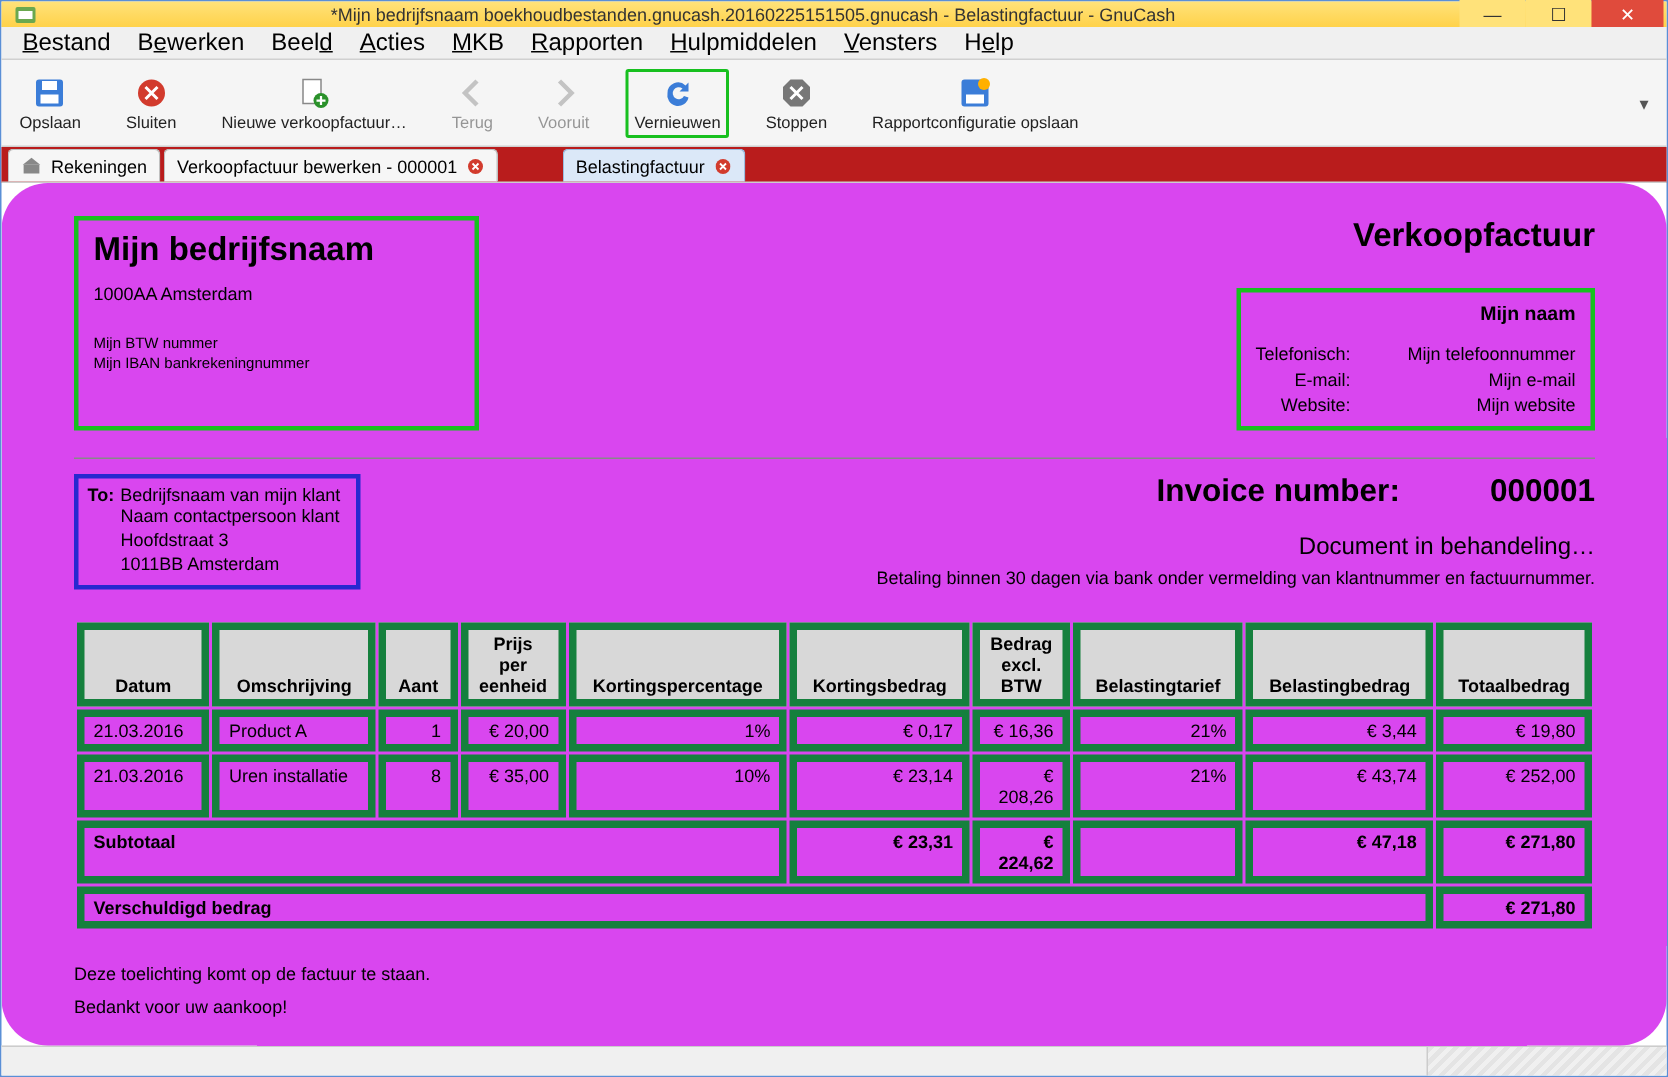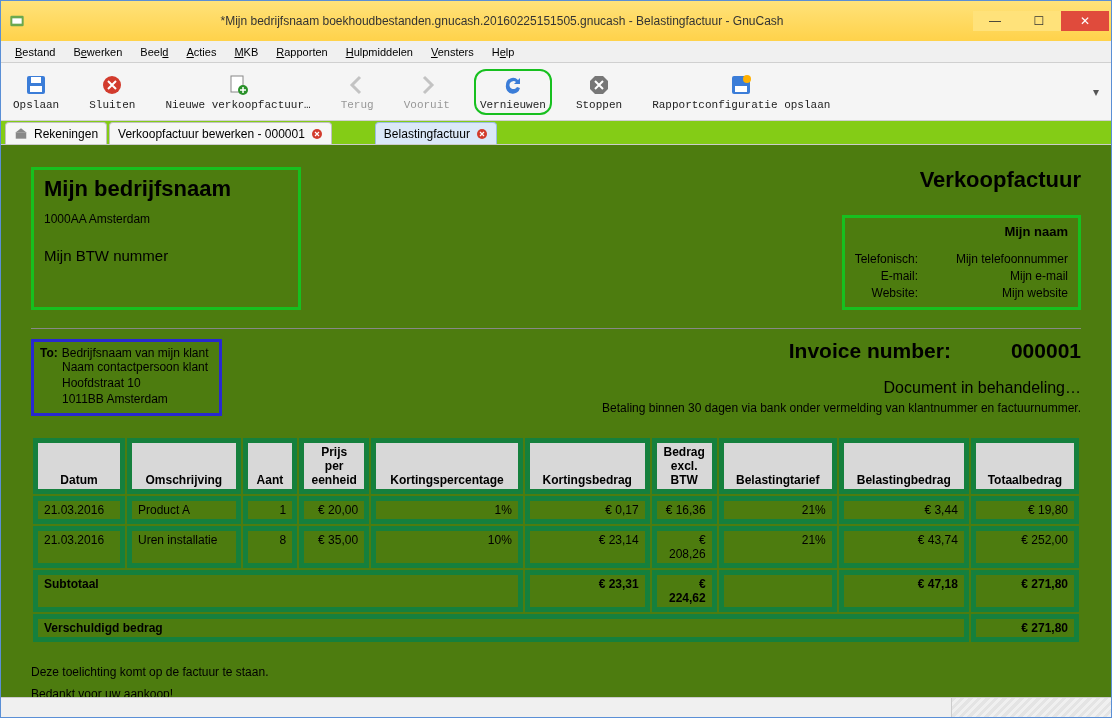--- a/index.html
+++ b/index.html
@@ -1,43 +1,43 @@
 <!DOCTYPE html>
 <html><head>
 <meta charset="utf-8">
 <style>
 * { box-sizing: border-box; margin: 0; padding: 0; }
 body { font-family: "Segoe UI", Tahoma, sans-serif; font-size: 12px; background: #f0f0f0; width: 1112px; height: 718px; overflow: hidden; }
 .window { width: 1112px; height: 718px; background: #fff; border: 1px solid #5a8fd6; display: flex; flex-direction: column; }
-.titlebar { height: 40px; background: linear-gradient(#ffe27a, #ffd24a); display: flex; align-items: center; padding: 0 2px 0 8px; color: #333; }
+.titlebar { height: 17px; background: linear-gradient(#ffe27a, #ffd24a); display: flex; align-items: center; padding: 0 2px 0 8px; color: #333; }
 .titlebar-icon { width: 16px; height: 16px; margin-right: 6px; }
 .titlebar-text { flex: 1; text-align: center; font-size: 12px; }
 .titlebar-controls { display: flex; gap: 0; }
 .titlebar-btn { width: 44px; height: 20px; background: #ffe27a; border: none; display: flex; align-items: center; justify-content: center; font-size: 12px; color: #333; cursor: pointer; }
 .titlebar-btn.close { background: #e04b3c; color: #fff; width: 48px; }
 .menubar { height: 22px; background: #f0f0f0; display: flex; align-items: center; padding: 0 6px; gap: 2px; border-bottom: 1px solid #d0d0d0; }
-.menu-item { padding: 2px 8px; cursor: pointer; font-size: 11px; }
+.menu-item { padding: 2px 8px; cursor: pointer; font-size: 16px; }
 .menu-item u { text-decoration: underline; }
 .toolbar { height: 58px; background: #f5f5f5; display: flex; align-items: center; padding: 0 6px; border-bottom: 1px solid #d0d0d0; gap: 18px; }
-.tool-btn { display: flex; flex-direction: column; align-items: center; gap: 2px; cursor: pointer; padding: 4px 6px; font-family: Liberation Mono, monospace; }
+.tool-btn { display: flex; flex-direction: column; align-items: center; gap: 2px; cursor: pointer; padding: 4px 6px; }
 .tool-btn.disabled { opacity: 0.45; }
-.tool-btn.highlighted { border: 2px solid #17c01f; border-radius: 12px; padding: 2px 4px; }
+.tool-btn.highlighted { border: 2px solid #17c01f; border-radius: 2px; padding: 2px 4px; }
 .tool-icon { width: 24px; height: 24px; }
 .tool-label { font-size: 11px; color: #222; white-space: nowrap; }
 .tool-overflow { margin-left: auto; padding: 0 6px; font-size: 12px; color: #555; }
-.tabstrip { height: 24px; background: #84cc16; display: flex; align-items: flex-end; padding: 0 4px; gap: 2px; border-bottom: 1px solid #ccc; }
+.tabstrip { height: 24px; background: #b91c1c; display: flex; align-items: flex-end; padding: 0 4px; gap: 2px; border-bottom: 1px solid #ccc; }
 .tab { height: 22px; background: #f6f6f6; border: 1px solid #c0c0c0; border-bottom: none; padding: 2px 8px; display: flex; align-items: center; gap: 6px; font-size: 12px; cursor: pointer; border-radius: 4px 4px 0 0; }
 .tab.active { background: #dbe8f8; border-color: #9bbde0; margin-left: 41px; }
 .tab-close { width: 12px; height: 12px; display:flex;align-items:center;justify-content:center; }
-.content { flex: 1; overflow: auto; background: #4d7c0f; padding: 22px 30px; position: relative; }
+.content { flex: 1; overflow: auto; background: #d946ef; padding: 22px 48px; position: relative; border-radius: 31px; }
 .invoice-header { display: flex; justify-content: space-between; margin-bottom: 18px; }
 .company-block { border: 3px solid #17c01f; padding: 6px 10px 8px 10px; width: 270px; }
 .company-name { font-size: 22px; font-weight: bold; }
 .company-addr { margin-top: 10px; font-size: 12px; line-height: 1.3; }
-.company-vat { margin-top: 18px; font-size: 15px; line-height: 1.3; }
+.company-vat { margin-top: 18px; font-size: 10px; line-height: 1.3; }
 .right-block { text-align: right; }
 .invoice-type { font-size: 22px; font-weight: bold; margin-bottom: 22px; }
 .contact-box { border: 3px solid #17c01f; padding: 6px 10px; display: inline-block; text-align: right; }
 .contact-row { display: flex; justify-content: flex-end; gap: 10px; font-size: 12px; line-height: 1.4; }
 .contact-label { text-align: left; }
 .contact-val { min-width: 140px; text-align: right; }
 .contact-name { font-weight: bold; font-size: 13px; margin-bottom: 12px; }
 hr.div { border: none; border-top: 1px solid #888; margin: 8px 0 10px; }
 .mid-row { display: flex; justify-content: space-between; align-items: flex-start; margin-bottom: 20px; }
 .to-block { border: 3px solid #2828d0; padding: 4px 10px 6px 6px; font-size: 12px; }
@@ -177,20 +177,21 @@
 
   <div class="content">
     <div class="invoice-header">
       <div class="company-block">
         <div class="company-name">Mijn bedrijfsnaam</div>
         <div class="company-addr">
           <div>1000AA Amsterdam</div>
         </div>
         <div class="company-vat">
           <div>Mijn BTW nummer</div>
+          <div>Mijn IBAN bankrekeningnummer</div>
         </div>
       </div>
       <div class="right-block">
         <div class="invoice-type">Verkoopfactuur</div>
         <div class="contact-box">
           <div class="contact-name">Mijn naam</div>
           <div class="contact-row">
               <span class="contact-label">Telefonisch:</span>
               <span class="contact-val">Mijn telefoonnummer</span>
             </div>
@@ -206,21 +207,21 @@
       </div>
     </div>
 
     <hr class="div">
 
     <div class="mid-row">
       <div class="to-block">
         <div><b>To:</b><span>Bedrijfsnaam van mijn klant</span></div>
         <div class="to-lines">
           <div>Naam contactpersoon klant</div>
-          <div>Hoofdstraat 10</div>
+          <div>Hoofdstraat 3</div>
           <div>1011BB Amsterdam</div>
         </div>
       </div>
       <div class="invoice-num-block">
         <div class="invoice-num-line">
           <span>Invoice number:</span>
           <span>000001</span>
         </div>
         <div class="doc-status">Document in behandeling…</div>
         <div class="payment-note">Betaling binnen 30 dagen via bank onder vermelding van klantnummer en factuurnummer.</div>

